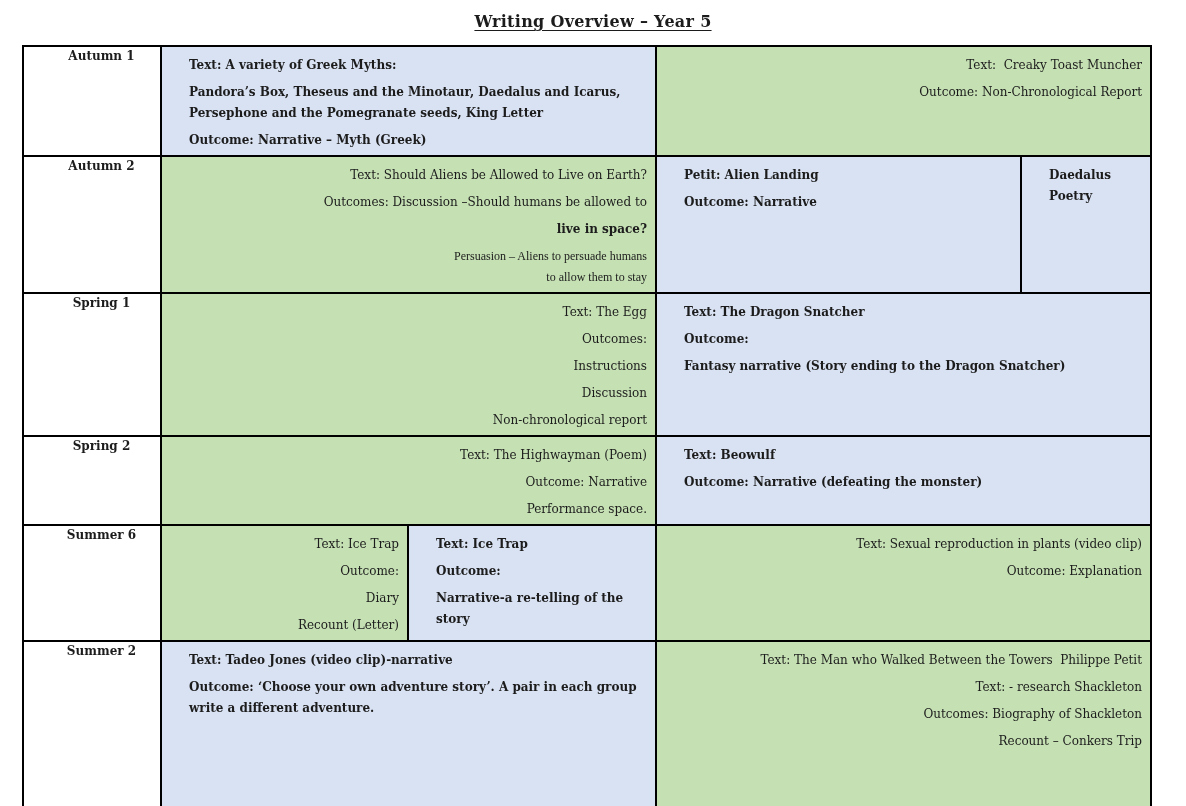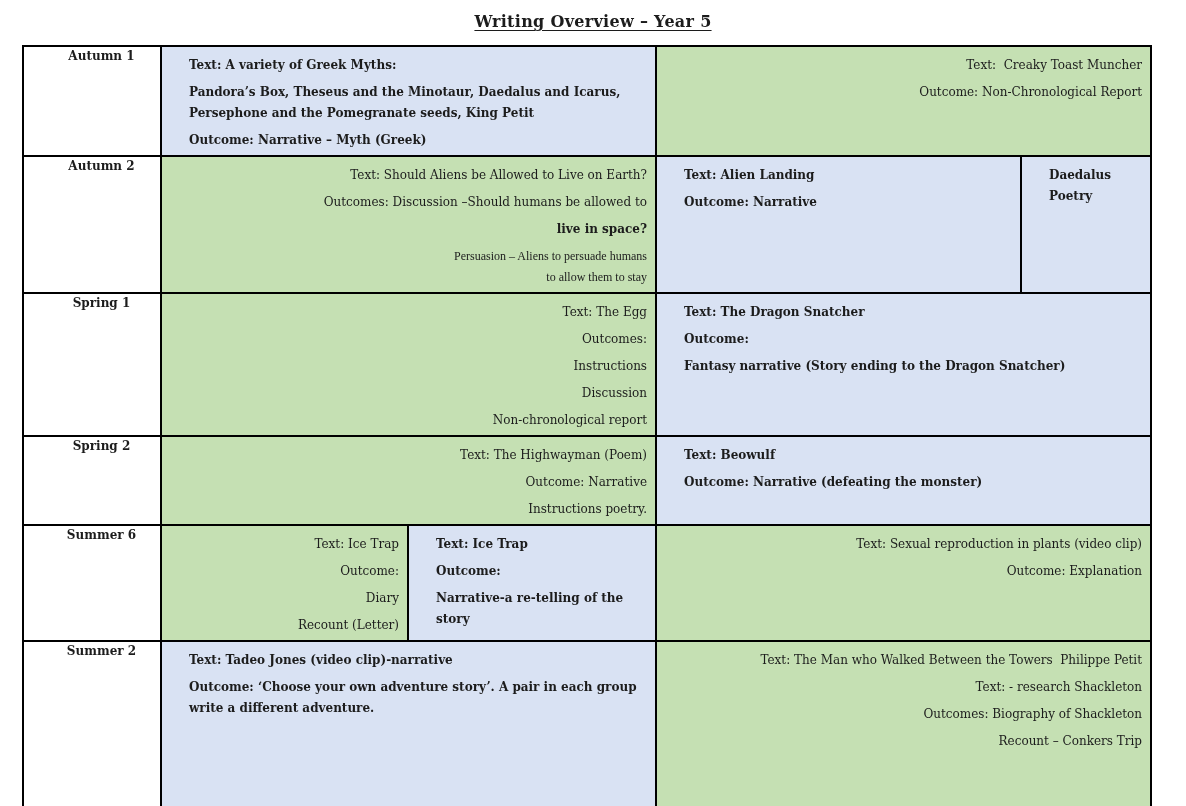--- a/index.html
+++ b/index.html
@@ -84,39 +84,39 @@
       <col style="width:247px">
       <col style="width:248px">
       <col style="width:365px">
       <col style="width:130px">
     </colgroup>
     <tbody>
         <tr class="row-0">
           <td class="season">Autumn 1</td>
           <td colspan="2" class="content blue">
             <p>Text: A variety of Greek Myths:</p>
-            <p>Pandora’s Box, Theseus and the Minotaur, Daedalus and Icarus, Persephone and the Pomegranate seeds, King Petit</p>
+            <p>Pandora’s Box, Theseus and the Minotaur, Daedalus and Icarus, Persephone and the Pomegranate seeds, King Letter</p>
             <p>Outcome: Narrative – Myth (Greek)</p>
           </td>
           <td colspan="2" class="content green">
             <p>Text:  Creaky Toast Muncher</p>
             <p>Outcome: Non-Chronological Report</p>
           </td>
         </tr>
         <tr class="row-1">
           <td class="season">Autumn 2</td>
           <td colspan="2" class="content green">
             <p>Text: Should Aliens be Allowed to Live on Earth?</p>
             <p>Outcomes: Discussion –Should humans be allowed to</p>
             <p style="margin-left: 78px; font-weight: bold;">live in space?</p>
             <p style="margin-left: 97px; font-family: Liberation Serif, serif;">Persuasion – Aliens to persuade humans
 to allow them to stay</p>
           </td>
           <td colspan="1" class="content blue">
-            <p>Text: Alien Landing</p>
+            <p>Petit: Alien Landing</p>
             <p>Outcome: Narrative</p>
           </td>
           <td colspan="1" class="content blue">
             <p>Daedalus Poetry</p>
           </td>
         </tr>
         <tr class="row-2">
           <td class="season">Spring 1</td>
           <td colspan="2" class="content green">
             <p>Text: The Egg</p>
@@ -129,21 +129,21 @@
             <p>Text: The Dragon Snatcher</p>
             <p>Outcome:</p>
             <p>Fantasy narrative (Story ending to the Dragon Snatcher)</p>
           </td>
         </tr>
         <tr class="row-3">
           <td class="season">Spring 2</td>
           <td colspan="2" class="content green">
             <p>Text: The Highwayman (Poem)</p>
             <p>Outcome: Narrative</p>
-            <p style="margin-left: 74px;">Instructions poetry.</p>
+            <p style="margin-left: 74px;">Performance space.</p>
           </td>
           <td colspan="2" class="content blue">
             <p>Text: Beowulf</p>
             <p>Outcome: Narrative (defeating the monster)</p>
           </td>
         </tr>
         <tr class="row-4">
           <td class="season">Summer 6</td>
           <td colspan="1" class="content green">
             <p>Text: Ice Trap</p>

